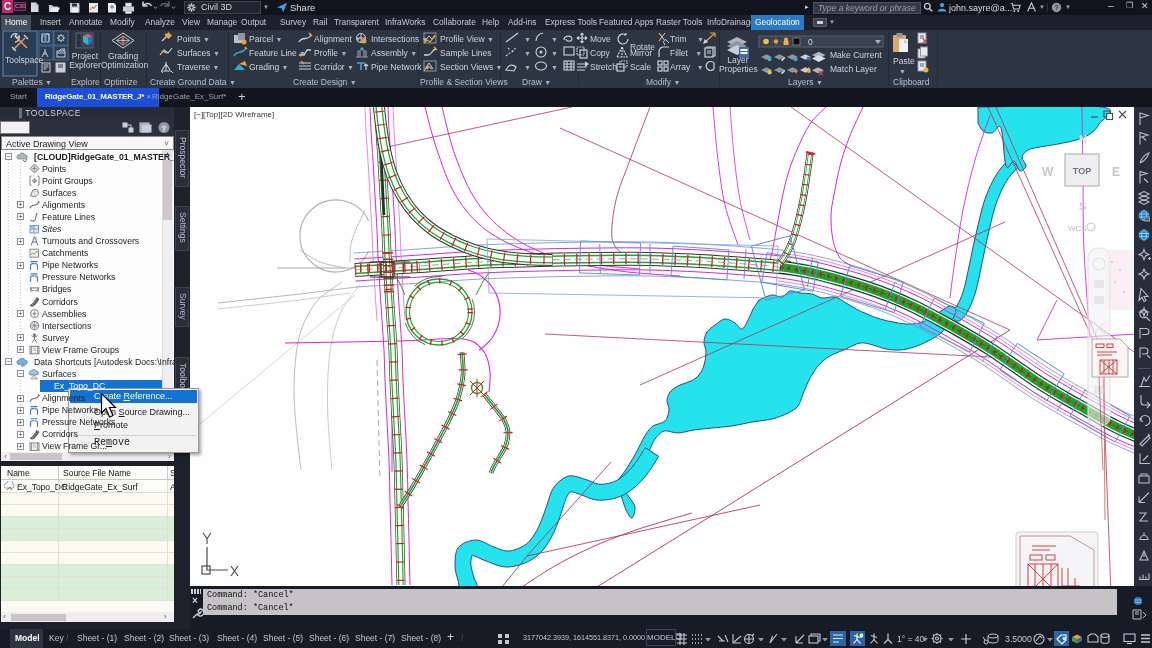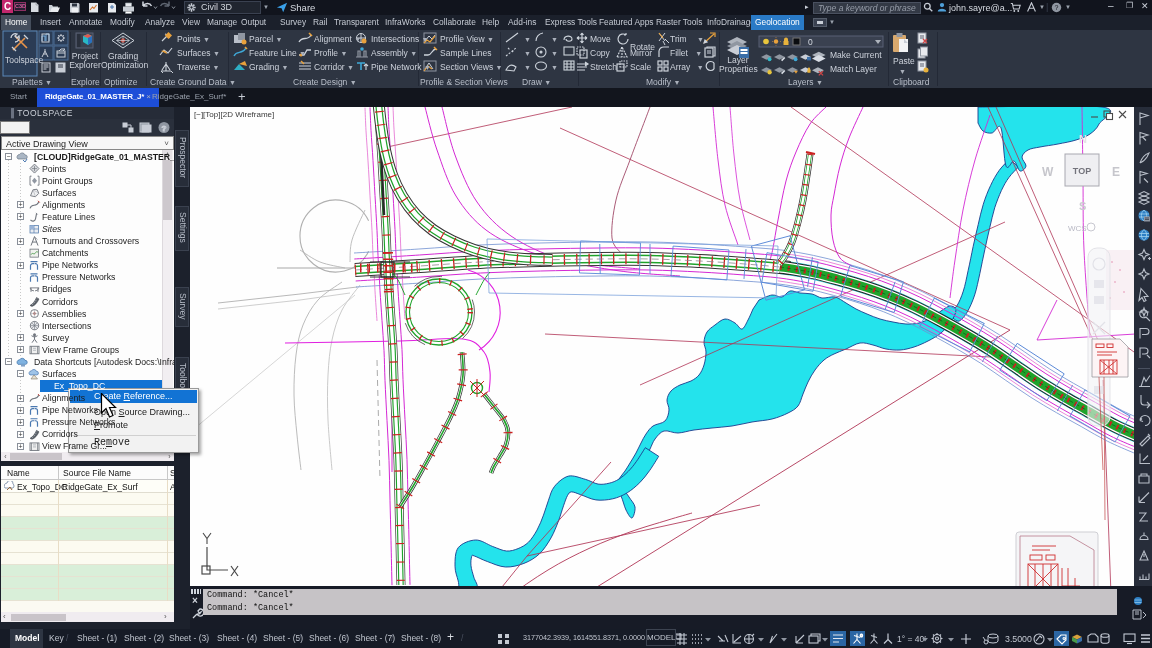--- a/index.html
+++ b/index.html
@@ -20,21 +20,21 @@
 .psep{position:absolute;top:2px;width:1px;height:54px;background:#232936;}
 .rtxt{position:absolute;font-size:8.5px;color:#ced3dc;white-space:nowrap;}
 .lbl2{font-size:8.5px;color:#b9bfca;}
 .caret{color:#aab0bb;font-size:7px;}
 
 #ftabs{left:0;top:88px;width:1152px;height:19px;background:#12151d;font-size:8px;color:#9aa1ac;}
 #ftabs .ft{position:absolute;top:0;height:19px;line-height:18px;padding:0 8px;}
 #ftabs .fta{background:#1d4ed8;color:#fff;font-weight:bold;}
 
 #tspal{left:0;top:107px;width:190px;height:522px;background:#1c212c;}
-#tstitle{left:0;top:0;width:190px;height:12px;background:#262c38;color:#ccd1d9;font-size:8.5px;line-height:12px;padding-left:8px;letter-spacing:0.5px;}
+#tstitle{left:0;top:0;width:190px;height:12px;background:#262c38;color:#ccd1d9;font-size:8.5px;line-height:12px;padding-left:16px;letter-spacing:0.5px;}
 #tstools{left:0;top:12px;width:190px;height:17px;background:#2a303c;}
 #tscombo{left:1px;top:29px;width:173px;height:14px;background:#f7f7f7;color:#1c1c1c;font-size:9px;line-height:14px;padding-left:4px;border:1px solid #888;}
 #tstree{left:1px;top:43px;width:173px;height:302px;background:#fdfdfd;overflow:hidden;}
 .trow{position:absolute;height:12px;font-size:8.7px;color:#1b1b1b;white-space:nowrap;line-height:12px;}
 .tsel{background:#1273d4;color:#fff;}
 #tshsb{left:1px;top:345px;width:173px;height:9px;background:#f0ecf0;}
 #tstable{left:1px;top:359px;width:173px;height:146px;background:#fbfaf2;overflow:hidden;font-size:8.5px;color:#111;}
 #tshsb2{left:1px;top:505px;width:173px;height:10px;background:#f0ecf0;}
 #tsstrip{left:174px;top:0px;width:16px;height:522px;background:#1c212c;}
 .vtab{position:absolute;left:1px;width:14px;background:#272d39;border:1px solid #3a414f;color:#b7bdc8;font-size:8.5px;}

